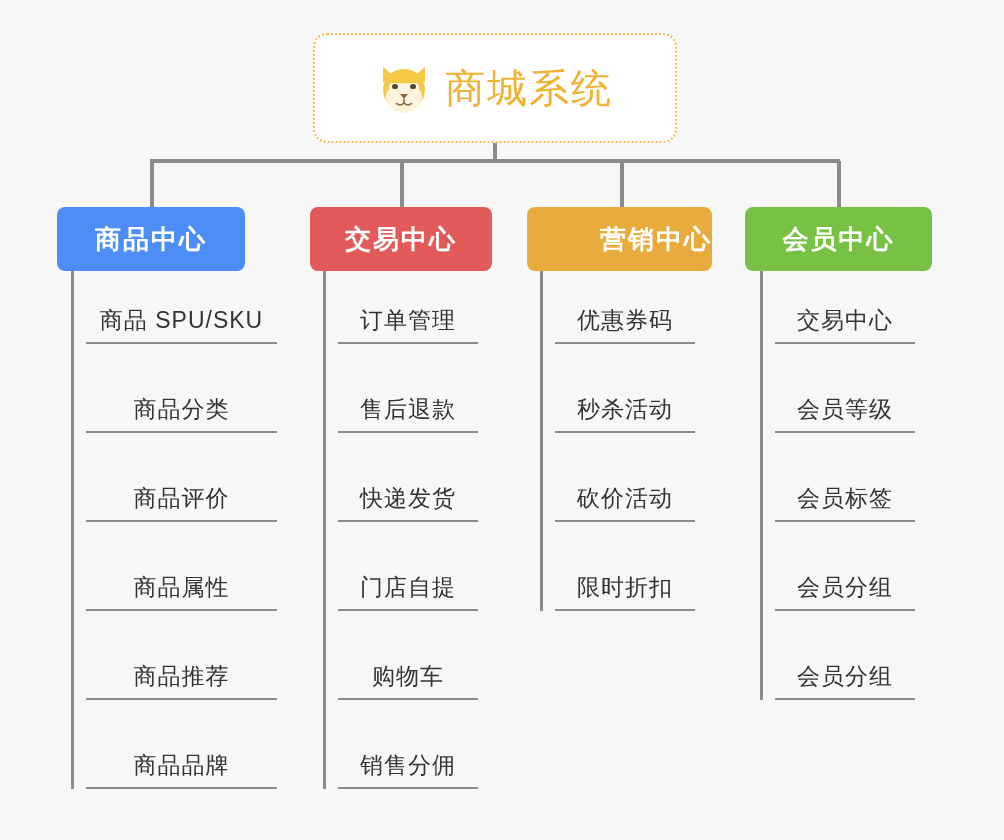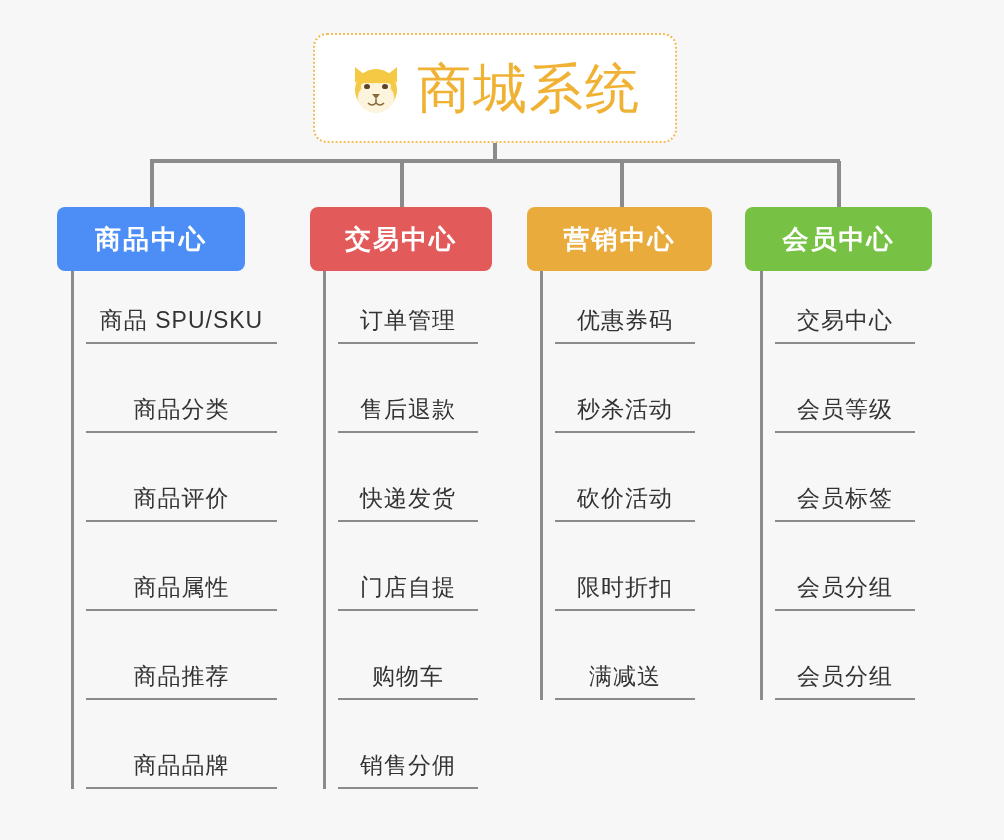--- a/index.html
+++ b/index.html
@@ -29,21 +29,21 @@
     box-sizing: border-box;
     background: #ffffff;
     border: 2px dotted #f3ba55;
     border-radius: 14px;
     display: flex;
     align-items: center;
     justify-content: center;
     gap: 14px;
   }
   .root-title {
-    font-size: 54px;
+    font-size: 40px;
     color: #f0b235;
     letter-spacing: 2px;
     line-height: 1;
     white-space: nowrap;
   }
   .dog-icon { display: block; width: 54px; height: 50px; }
 
   
   .conn {
     position: absolute;
@@ -141,29 +141,28 @@
       </div>
       <div class="leaf-col" style="left: 323px; width: 155px;">
         <div class="leaf-item">订单管理</div>
         <div class="leaf-item">售后退款</div>
         <div class="leaf-item">快递发货</div>
         <div class="leaf-item">门店自提</div>
         <div class="leaf-item">购物车</div>
         <div class="leaf-item">销售分佣</div>
       </div>
       <div class="conn conn-drop" style="left: 620px;"></div>
-      <div class="cat-box" style="left: 527px; width: 185px; background: rgb(234, 171, 61);">
+      <div class="cat-box" style="left: 527px; width: 185px; background: rgb(234, 171, 61); justify-content: flex-end;">
         <span>营销中心</span>
       </div>
       <div class="leaf-col" style="left: 540px; width: 155px;">
         <div class="leaf-item">优惠券码</div>
         <div class="leaf-item">秒杀活动</div>
         <div class="leaf-item">砍价活动</div>
         <div class="leaf-item">限时折扣</div>
-        <div class="leaf-item">满减送</div>
       </div>
       <div class="conn conn-drop" style="left: 837px;"></div>
       <div class="cat-box" style="left: 745px; width: 187px; background: rgb(119, 194, 68);">
         <span>会员中心</span>
       </div>
       <div class="leaf-col" style="left: 760px; width: 155px;">
         <div class="leaf-item">交易中心</div>
         <div class="leaf-item">会员等级</div>
         <div class="leaf-item">会员标签</div>
         <div class="leaf-item">会员分组</div>

